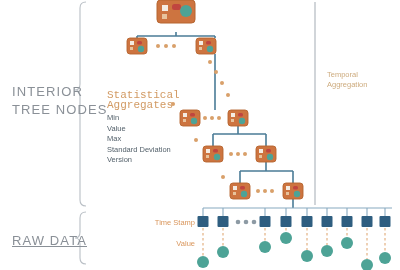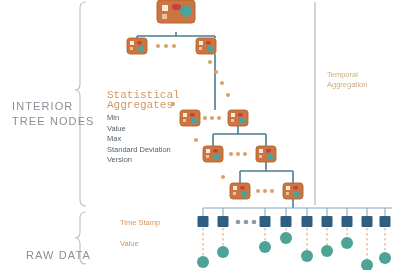--- a/index.html
+++ b/index.html
@@ -7,49 +7,48 @@
     width:400px;height:270px;position:relative;overflow:hidden;
     background:#ffffff;
     font-family:"Liberation Sans","DejaVu Sans",sans-serif;
   }
   #stage{position:absolute;left:0;top:0;width:400px;height:270px;}
   svg.layer{position:absolute;left:0;top:0;width:400px;height:270px;}
 
   .section-label{
     position:absolute;
     color:#8a9097;
-    font-size:11px;
+    font-size:13px;
     letter-spacing:1.1px;
     white-space:nowrap;
     font-family:"Liberation Sans","DejaVu Sans",sans-serif;
-    margin-top:16px;
   }
   #label-interior{left:12px;top:84px;}
   #label-interior .l2{display:block;margin-top:3px;text-align:right;}
-  #label-rawdata{left:26px;top:233px;}
+  #label-rawdata{left:12px;top:233px;text-decoration:underline;}
 
   .agg-title{
     position:absolute;left:107px;top:90px;
     color:#d29a63;font-size:11px;line-height:10px;width:60px;font-family:Liberation Mono, monospace;
   }
   .agg-list{
     position:absolute;left:107px;top:113px;
     color:#55626c;font-size:7.5px;line-height:10.5px;width:95px;
   }
   .agg-list div{white-space:nowrap;}
 
   .temporal-note{
     position:absolute;left:327px;top:70px;
     color:#cdab7e;font-size:7.5px;line-height:10px;width:62px;
   }
 
   .field-label{
     position:absolute;
     color:#d9965c;font-size:7.5px;
-    white-space:nowrap;
+    text-align:right;white-space:nowrap;
   }
   #label-timestamp{left:120px;top:218px;width:75px;}
   #label-value{left:120px;top:239px;width:75px;}
 </style>
 </head>
 <body>
 
 <div id="stage">
 
   <svg class="layer" viewBox="0 0 400 270">

